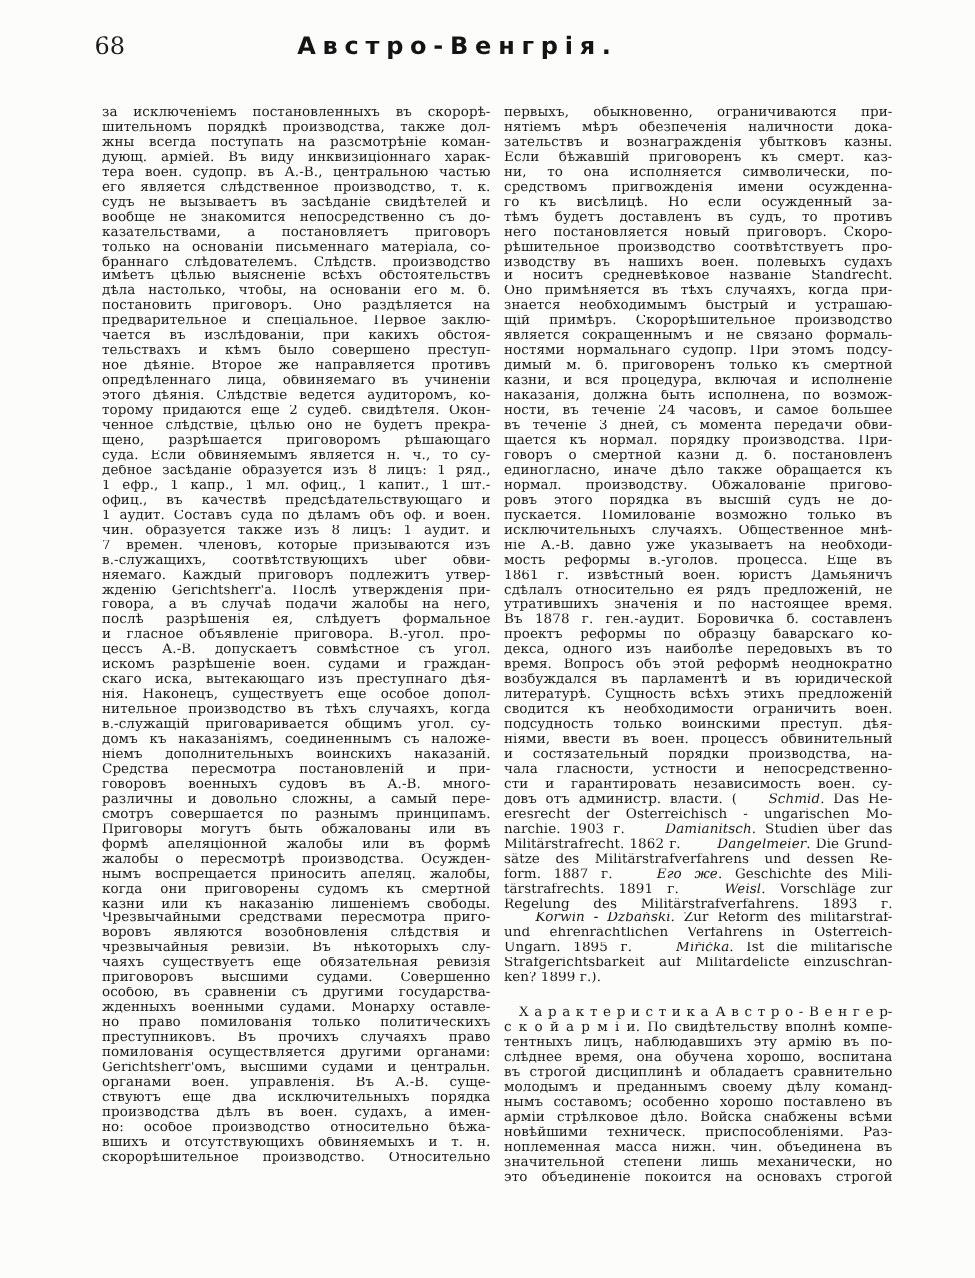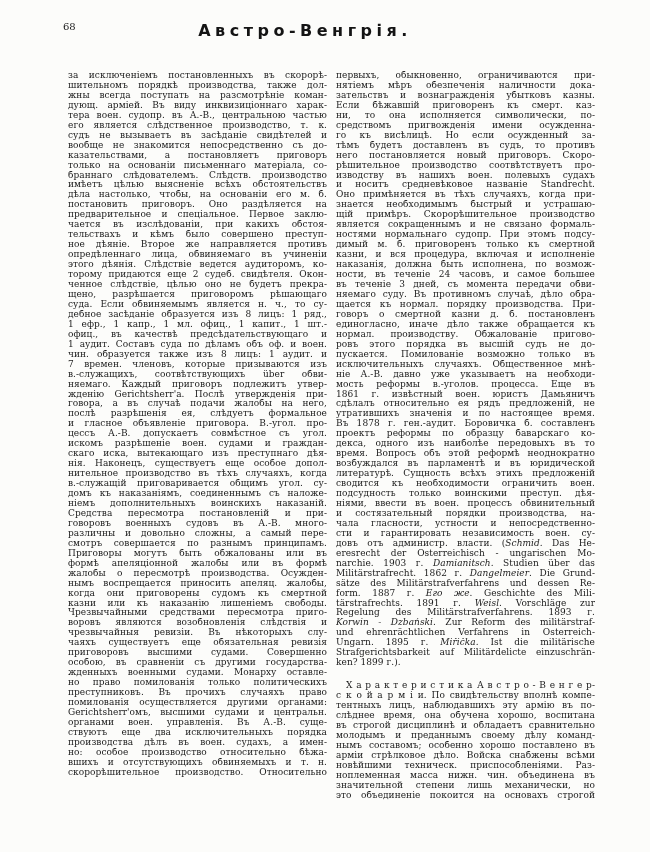--- a/index.html
+++ b/index.html
@@ -10,21 +10,21 @@
   }
   .page {
     position: relative;
     width: 650px; height: 852px;
     background: #fcfcfa;
     overflow: hidden;
   }
   .page-number {
     position: absolute;
     left: 63px; top: 21px;
-    font-size: 10px;
+    font-size: 16px;
     color: #1c1c1c;
     font-family: "DejaVu Serif", serif;
   }
   .header-title {
     position: absolute;
     top: 21px; left: 0; right: 40px;
     text-align: center;
     font-family: "DejaVu Sans", sans-serif;
     font-weight: bold;
     font-size: 16px;
@@ -46,21 +46,21 @@
     line-height: 9.96px;
     height: 9.96px;
     overflow: hidden;
     color: #1a1a1a;
     text-align: justify;
     text-align-last: justify;
     letter-spacing: 0.05px;
   }
   .line.flush { text-align: left; text-align-last: left; }
   .line.indent { text-indent: 10px; margin-top: 13px; }
-  .line .it { font-style: italic; }
+  .line .it { font-style: italic; padding-left: 21px; }
 </style>
 </head>
 <body>
 
 <div class="page">
   <div class="page-number">68</div>
   <div class="header-title">Австро-Венгрія.</div>
   <div class="columns">
     <div class="col">
         <div class="line"><span>за исключеніемъ постановленныхъ въ скорорѣ-</span></div>
@@ -151,21 +151,20 @@
         <div class="line"><span>Оно примѣняется въ тѣхъ случаяхъ, когда при-</span></div>
         <div class="line"><span>знается необходимымъ быстрый и устрашаю-</span></div>
         <div class="line"><span>щій примѣръ. Скорорѣшительное производство</span></div>
         <div class="line"><span>является сокращеннымъ и не связано формаль-</span></div>
         <div class="line"><span>ностями нормальнаго судопр. При этомъ подсу-</span></div>
         <div class="line"><span>димый м. б. приговоренъ только къ смертной</span></div>
         <div class="line"><span>казни, и вся процедура, включая и исполненіе</span></div>
         <div class="line"><span>наказанія, должна быть исполнена, по возмож-</span></div>
         <div class="line"><span>ности, въ теченіе 24 часовъ, и самое большее</span></div>
         <div class="line"><span>въ теченіе 3 дней, съ момента передачи обви-</span></div>
-        <div class="line"><span>няемаго суду. Въ противномъ случаѣ, дѣло обра-</span></div>
         <div class="line"><span>щается къ нормал. порядку производства. При-</span></div>
         <div class="line"><span>говоръ о смертной казни д. б. постановленъ</span></div>
         <div class="line"><span>единогласно, иначе дѣло также обращается къ</span></div>
         <div class="line"><span>нормал. производству. Обжалованіе пригово-</span></div>
         <div class="line"><span>ровъ этого порядка въ высшій судъ не до-</span></div>
         <div class="line"><span>пускается. Помилованіе возможно только въ</span></div>
         <div class="line"><span>исключительныхъ случаяхъ. Общественное мнѣ-</span></div>
         <div class="line"><span>ніе А.-В. давно уже указываетъ на необходи-</span></div>
         <div class="line"><span>мость реформы в.-уголов. процесса. Еще въ</span></div>
         <div class="line"><span>1861 г. извѣстный воен. юристъ Дамьяничъ</span></div>

